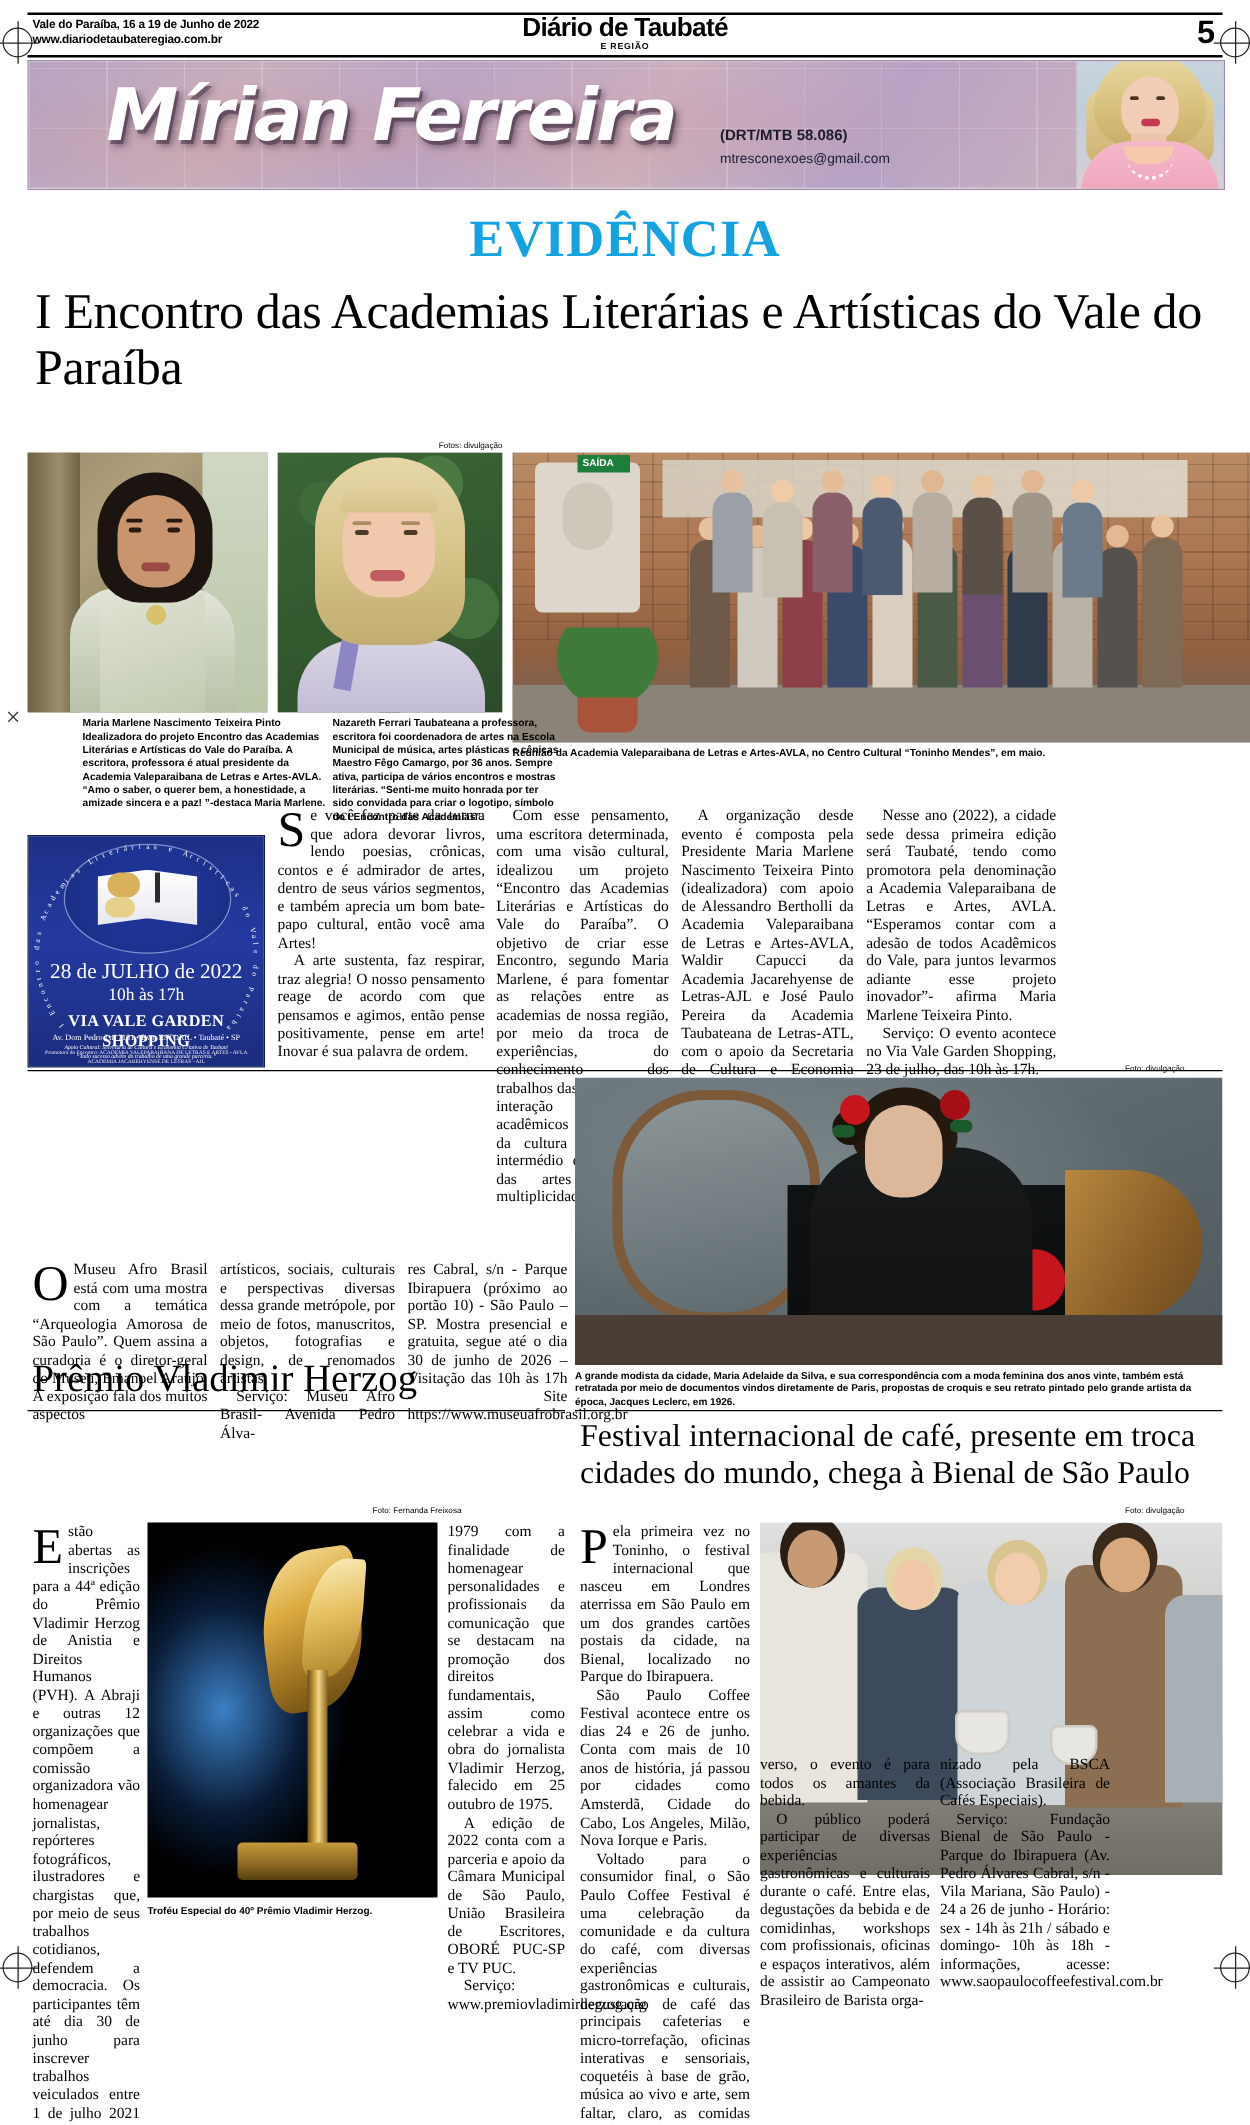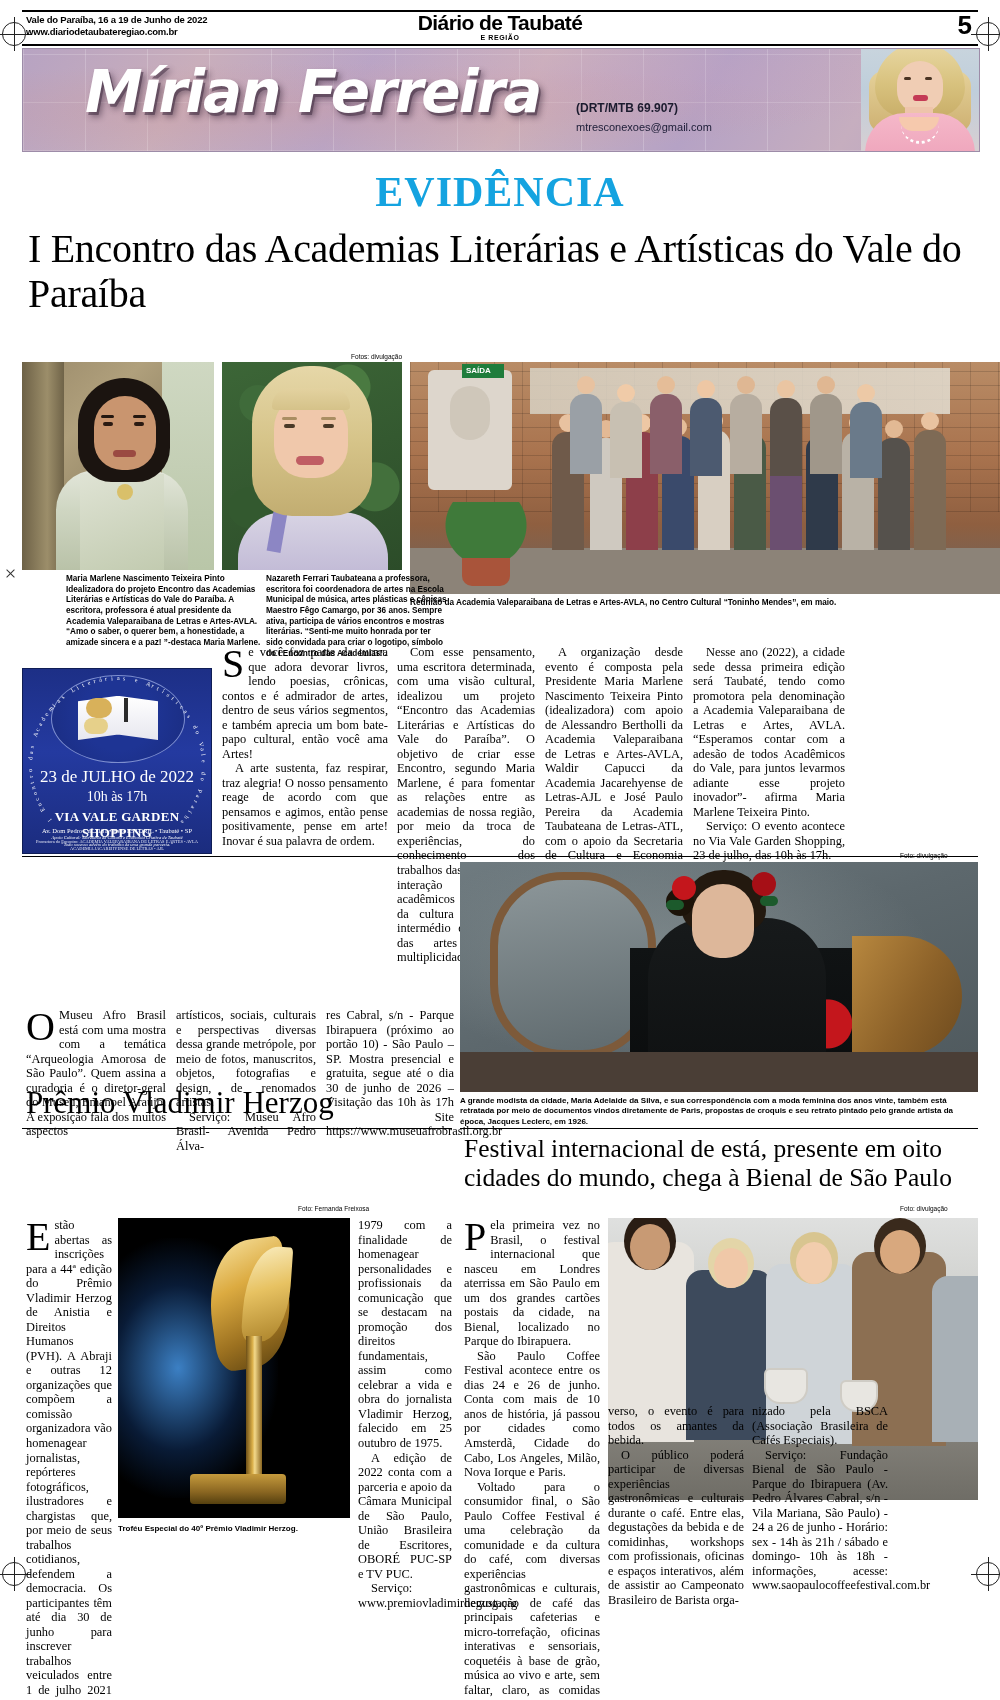--- a/index.html
+++ b/index.html
@@ -272,21 +272,21 @@
     <div class="mh-center">
       <div class="mh-title">Diário de Taubaté</div>
       <div class="mh-sub">E REGIÃO</div>
     </div>
     <div class="mh-page">5</div>
   </div>
 
   <div class="banner">
     <div class="banner-bg"></div>
     <div class="banner-name">Mírian Ferreira</div>
-    <div class="banner-drt">(DRT/MTB 69.907)</div>
+    <div class="banner-drt">(DRT/MTB 58.086)</div>
     <div class="banner-mail">mtresconexoes@gmail.com</div>
     <div class="banner-photo">
       <div class="bp-bg"></div>
       <div class="bp-hair2"></div>
         <div class="bp-hair3"></div>
       <div class="bp-hair"></div>
       <div class="bp-face"></div>
       <div class="bp-eye l"></div>
         <div class="bp-eye r"></div>
       <div class="bp-lip"></div>
@@ -477,21 +477,21 @@
         <span style="transform: rotate(98.4848deg) translateY(-44px); left: 94px; top: 48px;">o</span>
         <span style="transform: rotate(102.424deg) translateY(-44px); left: 94px; top: 48px;"> </span>
         <span style="transform: rotate(106.364deg) translateY(-44px); left: 94px; top: 48px;">P</span>
         <span style="transform: rotate(110.303deg) translateY(-44px); left: 94px; top: 48px;">a</span>
         <span style="transform: rotate(114.242deg) translateY(-44px); left: 94px; top: 48px;">r</span>
         <span style="transform: rotate(118.182deg) translateY(-44px); left: 94px; top: 48px;">a</span>
         <span style="transform: rotate(122.121deg) translateY(-44px); left: 94px; top: 48px;">í</span>
         <span style="transform: rotate(126.061deg) translateY(-44px); left: 94px; top: 48px;">b</span>
         <span style="transform: rotate(130deg) translateY(-44px); left: 94px; top: 48px;">a</span>
       </div>
-    <div class="pline1">23 de JULHO de 2022</div>
+    <div class="pline1">28 de JULHO de 2022</div>
     <div class="pline2">10h às 17h</div>
     <div class="pline3">VIA VALE GARDEN SHOPPING</div>
     <div class="pline4">Av. Dom Pedro I nº 7181 •  Bvo. ESTORIL •  Taubaté •  SP</div>
     <div class="ptiny" style="top:170px;">Promotora do Encontro: ACADEMIA VALEPARAIBANA DE LETRAS E ARTES - AVLA</div>
     <div class="ptiny" style="top:177px;">ACADEMIA JACAREHYENSE DE LETRAS - AJL</div>
     <div class="ptiny" style="top:184px;">E ACADEMIA TAUBATEANA DE LETRAS - ATL</div>
 
     <div class="footer">
       <span>Apoio Cultural: Secretaria de Cultura e Economia Criativa de Taubaté</span><br><span>“Todo sucesso advém do trabalho de uma grande parceria.”</span>
     </div>
@@ -567,21 +567,21 @@
 
   </div>
   <div class="col-txt" style="left:358px;top:1218px;width:94px;">
     <p class="noind">1979 com a finalidade de homenagear personalidades e profissionais da comunicação que se destacam na promoção dos direitos fundamentais, assim como celebrar a vida e obra do jornalista Vladimir Herzog, falecido em 25 outubro de 1975.</p>
     <p>A edição de 2022 conta com a parceria e apoio da Câmara Municipal de São Paulo, União Brasileira de Escritores, OBORÉ PUC-SP e TV PUC.</p>
     <p>Serviço: www.premiovladimirherzog.org</p>
   </div>
 
   <div class="cap-b" style="left:118px;top:1524px;width:300px;">Troféu Especial do 40º Prêmio Vladimir Herzog.</div>
 
-  <div class="h2b" style="left:464px;top:1134px;width:514px;">Festival internacional de está, presente em oito cidades do mundo, chega à Bienal de São Paulo</div>
+  <div class="h2b" style="left:464px;top:1134px;width:514px;">Festival internacional de café, presente em troca cidades do mundo, chega à Bienal de São Paulo</div>
 
   <div class="photo-credit" style="left:900px;top:1205px;">Foto: divulgação</div>
 
   <div class="coffee">
     <div class="bg"></div>
     <div class="table"></div>
     <div class="p" style="left:-10px;top:24px;width:96px;height:200px;background:#e8e4de;"></div>
     <div class="h" style="left:16px;top:-6px;width:52px;height:58px;background:#2a1d14;"></div>
     <div class="h" style="left:22px;top:6px;width:40px;height:46px;background:#c89a74;"></div>
     <div class="p" style="left:78px;top:52px;width:86px;height:170px;background:#3d4a5c;"></div>
@@ -592,21 +592,21 @@
     <div class="h" style="left:188px;top:24px;width:36px;height:42px;background:#f2cdad;"></div>
     <div class="p" style="left:244px;top:34px;width:94px;height:194px;background:#8c6f52;"></div>
     <div class="h" style="left:266px;top:0px;width:52px;height:56px;background:#3a2a1c;"></div>
     <div class="h" style="left:272px;top:12px;width:40px;height:44px;background:#d8a87e;"></div>
     <div class="p" style="left:324px;top:58px;width:70px;height:166px;background:#a8b0b6;"></div>
     <div class="cup" style="left:156px;top:150px;"></div>
     <div class="cup" style="left:232px;top:162px;width:34px;height:28px;"></div>
   </div>
 
   <div class="col-txt" style="left:464px;top:1218px;width:136px;">
-    <p class="noind dropcap-wrap"><span class="dropcap">P</span><span>ela primeira vez no Brasil, o festival internacional que nasceu em Londres aterrissa em São Paulo em um dos grandes cartões postais da cidade, na Bienal, localizado no Parque do Ibirapuera.</span></p>
+    <p class="noind dropcap-wrap"><span class="dropcap">P</span><span>ela primeira vez no Toninho, o festival internacional que nasceu em Londres aterrissa em São Paulo em um dos grandes cartões postais da cidade, na Bienal, localizado no Parque do Ibirapuera.</span></p>
     <p>São Paulo Coffee Festival acontece entre os dias 24 e 26 de junho. Conta com mais de 10 anos de história, já passou por cidades como Amsterdã, Cidade do Cabo, Los Angeles, Milão, Nova Iorque e Paris.</p>
     <p>Voltado para o consumidor final, o São Paulo Coffee Festival é uma celebração da comunidade e da cultura do café, com diversas experiências gastronômicas e culturais, degustação de café das principais cafeterias e micro-torrefação, oficinas interativas e sensoriais, coquetéis à base de grão, música ao vivo e arte, sem faltar, claro, as comidas que orbitam esse uni-</p>
   </div>
   <div class="col-txt" style="left:608px;top:1404px;width:136px;">
     <p class="noind">verso, o evento é para todos os amantes da bebida.</p>
     <p>O público poderá participar de diversas experiências gastronômicas e culturais durante o café. Entre elas, degustações da bebida e de comidinhas, workshops com profissionais, oficinas e espaços interativos, além de assistir ao Campeonato Brasileiro de Barista orga-</p>
   </div>
   <div class="col-txt" style="left:752px;top:1404px;width:136px;">
     <p class="noind">nizado pela BSCA (Associação Brasileira de Cafés Especiais).</p>
     <p>Serviço: Fundação Bienal de São Paulo - Parque do Ibirapuera (Av. Pedro Álvares Cabral, s/n - Vila Mariana, São Paulo) - 24 a 26 de junho - Horário: sex - 14h às 21h / sábado e domingo- 10h às 18h - informações, acesse: www.saopaulocoffeefestival.com.br</p>

